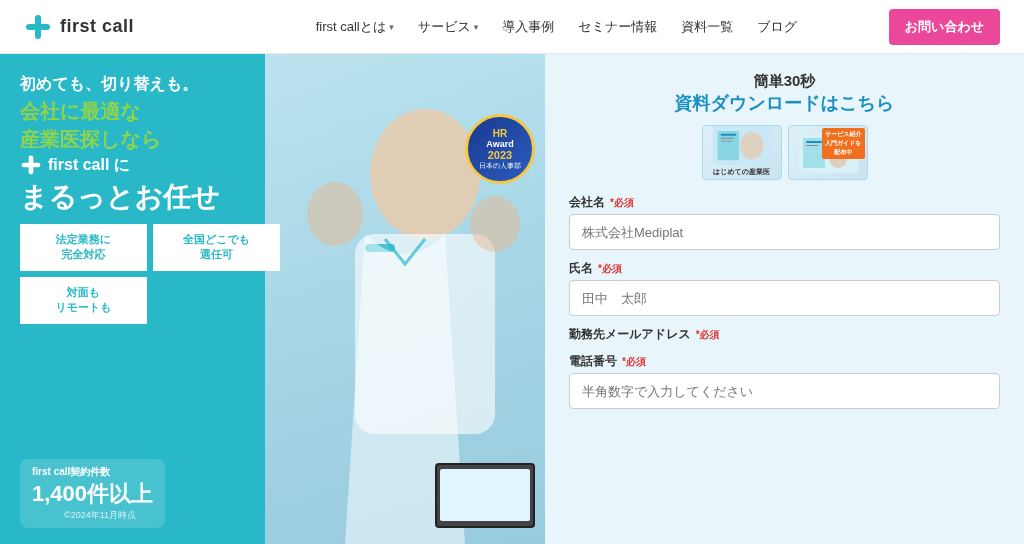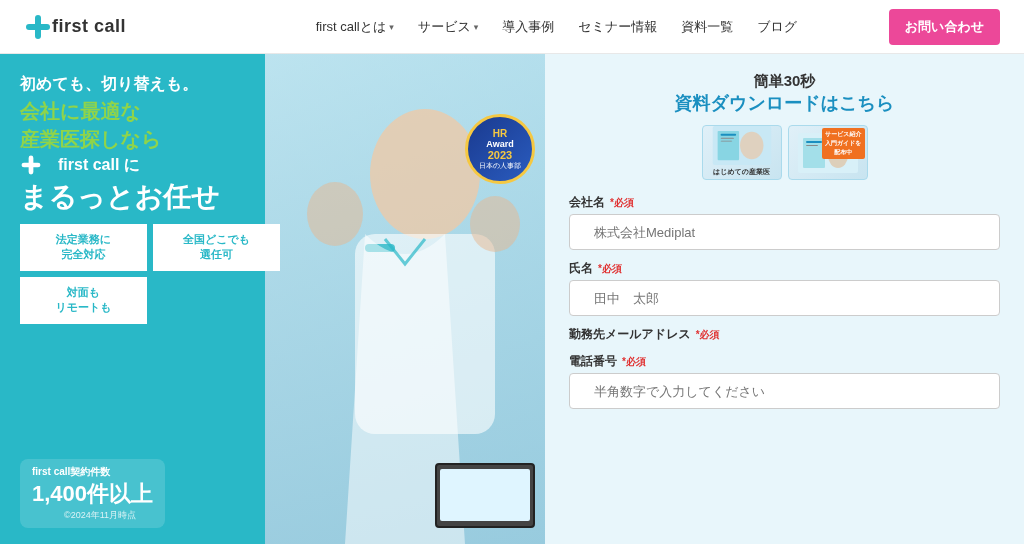--- a/index.html
+++ b/index.html
@@ -16,21 +16,21 @@
       display: flex;
       align-items: center;
       height: 54px;
       padding: 0 24px;
       border-bottom: 1px solid #e8e8e8;
       background: #fff;
     }
     .logo-area {
       display: flex;
       align-items: center;
-      gap: 0;
+      gap: 8px;
       min-width: 200px;
     }
     .logo-icon {
       width: 28px;
       height: 28px;
     }
     .logo-text {
       font-size: 18px;
       font-weight: 700;
       color: #333;
@@ -99,21 +99,21 @@
     .hero-green-text {
       font-size: 20px;
       font-weight: 900;
       color: #8fd44a;
       line-height: 1.3;
       margin-bottom: 2px;
     }
     .hero-logo-row {
       display: flex;
       align-items: center;
-      gap: 16px;
+      gap: 6px;
       margin-bottom: 2px;
     }
     .hero-logo-text {
       font-size: 16px;
       font-weight: 700;
       color: #fff;
     }
     .hero-marutte {
       font-size: 28px;
       font-weight: 900;
@@ -307,21 +307,21 @@
       font-size: 10px;
       font-weight: 700;
       color: #e03030;
       background: none;
     }
     .form-input {
       width: 100%;
       height: 36px;
       border: 1px solid #ccc;
       border-radius: 4px;
-      padding: 0 24px;
+      padding: 0 12px;
       font-size: 13px;
       color: #888;
       background: #fff;
       outline: none;
     }
   </style>
 </head>
 <body>
 
 <header class="header">

